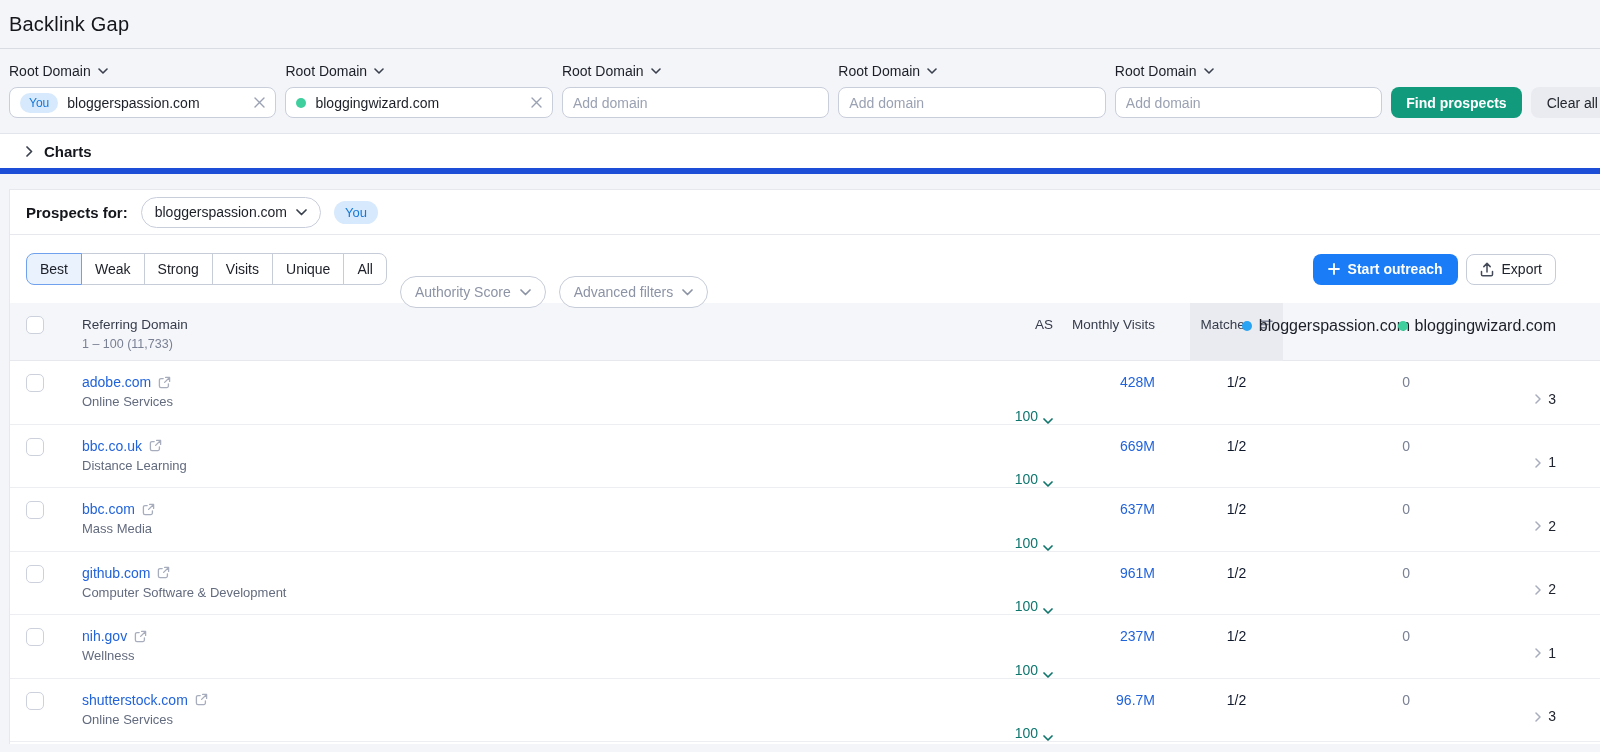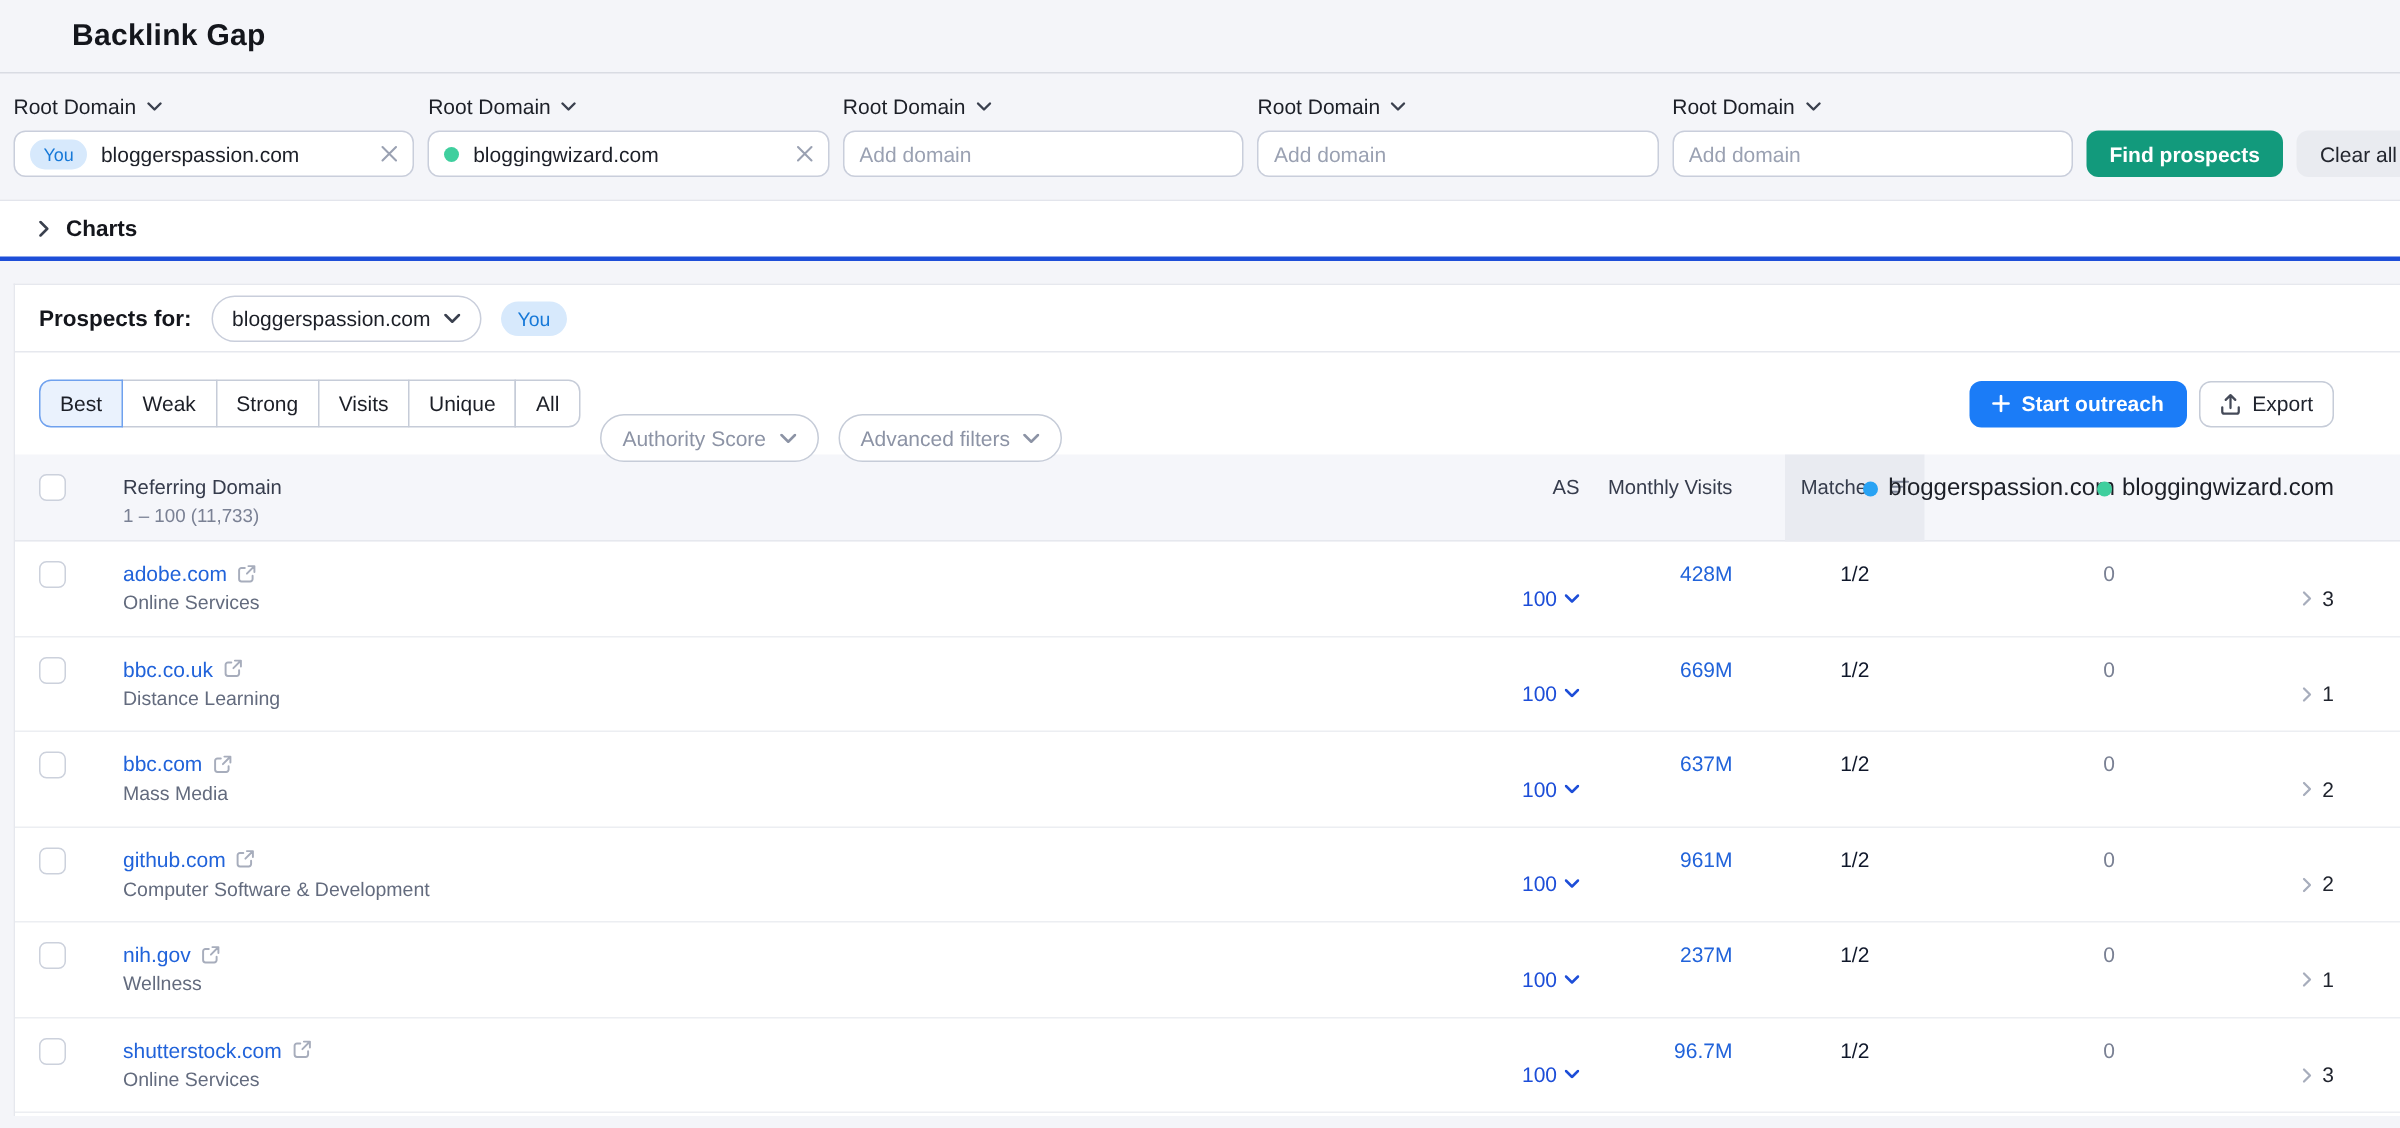--- a/index.html
+++ b/index.html
@@ -6,21 +6,21 @@
   html,body { width:1600px; height:752px; overflow:hidden; }
   body {
     font-family:"Liberation Sans","DejaVu Sans",sans-serif;
     background:#f4f5f9; color:#1c1f27;
   }
   svg { display:block; }
 
   
   .title-bar { height:49px; display:flex; align-items:center; padding-left:9px;
                border-bottom:1px solid #d9dce3; }
-  .title-bar h1 { font-size:20px; font-weight:700; color:#14161c; letter-spacing:.2px;margin-left:39px; }
+  .title-bar h1 { font-size:20px; font-weight:400; color:#14161c; letter-spacing:.2px; }
 
   
   .domain-row { display:flex; align-items:flex-end; gap:9px; padding:14px 0 15px 9px;
                 overflow:hidden; }
   .domain-col { flex:1 1 0; min-width:0; display:flex; flex-direction:column; gap:8px; }
   .domain-label { display:flex; align-items:center; gap:7px; font-size:14px; color:#1c1f27;
                   cursor:pointer; width:max-content; }
   .domain-label svg { color:#3a404e; }
   .domain-input { height:31px; background:#fff; border:1px solid #c9cedb; border-radius:8px;
                   display:flex; align-items:center; gap:9px; padding:0 10px; font-size:14px; }
@@ -35,21 +35,21 @@
   .dot-blue  { background:#29a3f4; }
   .clear-x { color:#9aa1b2; cursor:pointer; flex:0 0 auto; display:flex; }
   .domain-buttons { display:flex; gap:9px; flex:0 0 auto; }
   .btn { display:inline-flex; align-items:center; justify-content:center; gap:8px;
          height:31px; border-radius:8px; font-size:14px; font-family:inherit;
          border:none; cursor:pointer; white-space:nowrap; }
   .btn-find { background:#129a7c; color:#fff; font-weight:700; padding:0 15px; }
   .btn-clearall { background:#e9ebf0; color:#23262e; padding:0 16px; margin-right:-14px; }
 
   
-  .charts-bar { background:#fff; border-top:1px solid #e3e5ec; border-bottom:3px solid #1d4ed8;
+  .charts-bar { background:#fff; border-top:1px solid #e3e5ec; border-bottom:6px solid #1d4ed8;
                 height:41px; display:flex; align-items:center; gap:11px; padding-left:26px;
                 cursor:pointer; }
   .charts-bar .chev { color:#3a404e; }
   .charts-bar span { font-size:15px; font-weight:700; color:#14161c; }
 
   
   .card { margin-left:9px; margin-top:15px; background:#fff;
           border-top:1px solid #e6e8ee; border-left:1px solid #e6e8ee;
           height:calc(752px - 49px - 92px - 41px - 15px); }
 
@@ -100,22 +100,22 @@
 
   .trow { height:63.5px; border-bottom:1px solid #eceef2; }
   .trow .cell { padding-top:13px; font-size:14px; }
   .checkbox { width:18px; height:18px; border:1px solid #ccd1dc; border-radius:5px;
               background:#fff; cursor:pointer; }
   .thead .checkbox { margin-top:13px; }
   .domain-cell .dline { display:flex; align-items:center; gap:7px; }
   a.dlink { color:#2163da; text-decoration:none; cursor:pointer; }
   .ext-icon { color:#a7adbc; display:flex; cursor:pointer; }
   .category { font-size:13px; color:#636b7e; margin-top:4px; }
-  .as-cell { display:flex; justify-content:flex-end; align-items:center; gap:5px;
-             color:#1d4ed8; cursor:pointer; }
+  .as-cell { display:flex; justify-content:flex-end; align-items:flex-end; gap:5px;
+             color:#0f766e; cursor:pointer; }
   .mv-cell { text-align:right; color:#2163da; }
   .matches-val { color:#0f172a; }
   .comp1-val { text-align:right; color:#7a8194; }
   .comp2-cell { display:flex; justify-content:flex-end; align-items:center; gap:7px; }
   .comp2-cell .chev-r { color:#a7adbc; display:flex; margin-top:1px; }
   .comp2-cell .num { color:#20242e; }
 </style>
 </head>
 <body>
 

